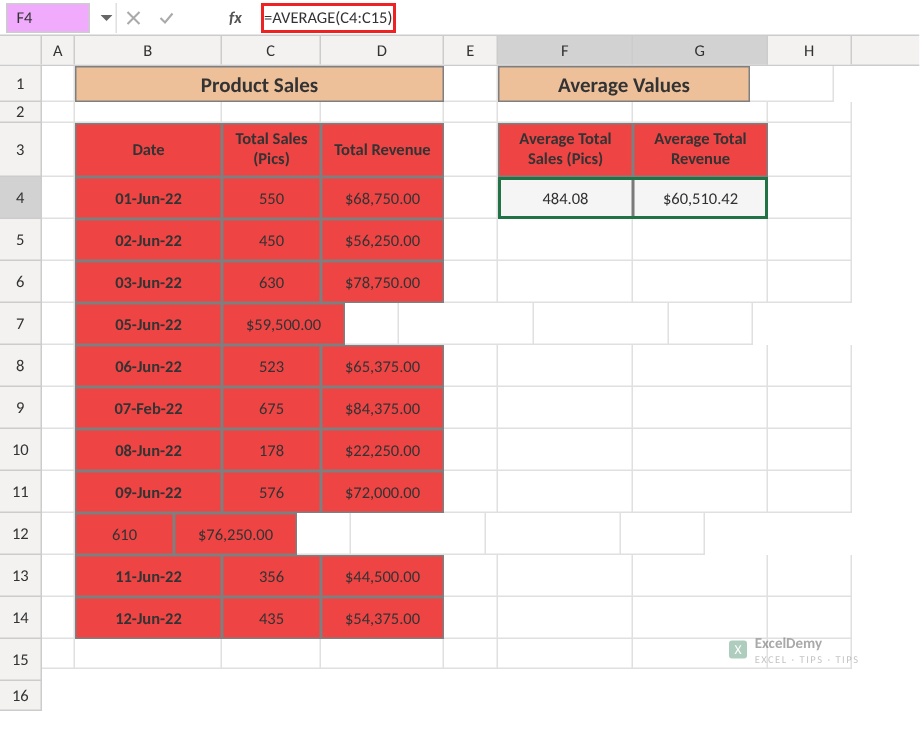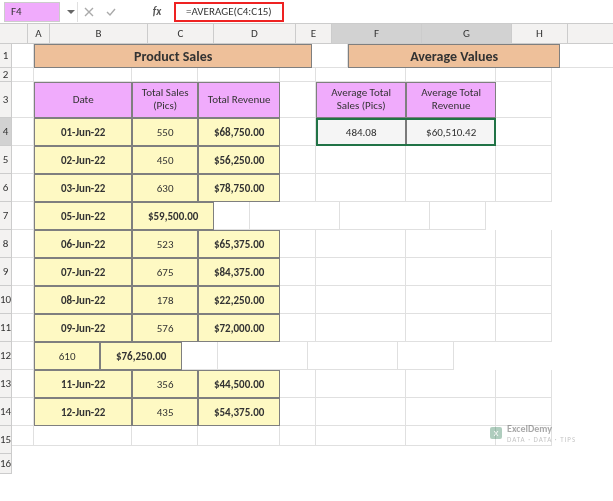--- a/index.html
+++ b/index.html
@@ -4,21 +4,21 @@
   <style>
     * { box-sizing: border-box; margin: 0; padding: 0; }
     body { font-family: Calibri, Arial, sans-serif; font-size: 11px; background: #fff; color: #333; user-select: none; }
     
     .formula-bar { display: flex; align-items: center; height: 24px; border-bottom: 1px solid #ccc; background: #fff; }
     .name-box { width: 56px; height: 20px; border: 1px solid #ccc; margin: 2px 4px; padding: 2px 6px; background: #f0abfc; font-size: 11px; display: flex; align-items: center; }
     .name-dd { width: 14px; height: 20px; display: flex; align-items: center; justify-content: center; color: #666; border-right: 1px solid #e0e0e0; }
     .fb-btn { width: 22px; display: flex; align-items: center; justify-content: center; color: #888; height: 20px; }
     .fx { font-style: italic; font-weight: bold; color: #555; margin-left: 24px; }
     .formula-input { flex: 1; padding: 2px 6px; height: 20px; display: flex; align-items: center; font-size: 11px; }
-    .formula-highlight { border: 2px solid #e22; padding: 0 10px; display: inline-flex; align-items: center; height: 20px; }
+    .formula-highlight { border: 2px solid #e22; padding: 0 0; display: inline-flex; align-items: center; height: 20px; }
     
     .col-headers { display: flex; height: 20px; background: #f3f2f1; border-bottom: 1px solid #ccc; }
     .corner { width: 28px; border-right: 1px solid #ccc; background: #f3f2f1; }
     .col-h { border-right: 1px solid #ccc; display: flex; align-items: center; justify-content: center; color: #333; background: #f3f2f1; }
     .col-h.sel { background: #d2d2d2; }
     
     .grid-body { display: flex; }
     .row-headers { width: 28px; background: #f3f2f1; }
     .row-h { height: 28px; border-bottom: 1px solid #ccc; border-right: 1px solid #ccc; display: flex; align-items: center; justify-content: center; color: #333; }
     .row-h.sel { background: #d2d2d2; }
@@ -38,24 +38,24 @@
     .wA { width: 22px; }
     .wB { width: 98px; }
     .wC { width: 66px; }
     .wD { width: 82px; }
     .wE { width: 36px; }
     .wF { width: 90px; }
     .wG { width: 90px; }
     .wH { width: 56px; }
     
     .title-cell { background: #eec09a; font-weight: bold; font-size: 14px; justify-content: center; border: 1px solid #7f7f7f; }
-    .hdr-cell { background: #f0abfc; font-weight: normal; font-size: 11px; justify-content: center; text-align: center; white-space: normal; line-height: 1.15; border: 1px solid #7f7f7f; }
-    .data-cell { border: 1px solid #7f7f7f; justify-content: center; font-weight: bold; font-size: 11px; background: #fef9c3; }
+    .hdr-cell { background: #ef4444; font-weight: bold; font-size: 11px; justify-content: center; text-align: center; white-space: normal; line-height: 1.15; border: 1px solid #7f7f7f; }
+    .data-cell { border: 1px solid #7f7f7f; justify-content: center; font-weight: bold; font-size: 11px; background: #ef4444; }
     .data-cell.num { font-weight: normal; }
-    .data-cell.rev { font-weight: bold; }
+    .data-cell.rev { font-weight: normal; }
     .avg-val { border: 1px solid #7f7f7f; justify-content: center; font-size: 11px; background: #fff; }
     .selected-cell { position: absolute; border: 2px solid #217346; pointer-events: none; background: rgba(0,0,0,0.04); }
     
     .watermark { position: absolute; right: 40px; bottom: 30px; opacity: 0.5; font-size: 10px; color: #888; display: flex; align-items: center; gap: 4px; }
     .watermark svg { opacity: 0.7; }
   </style>
 </head>
 <body>
 
 <div class="formula-bar">
@@ -111,23 +111,23 @@
     <div class="row-h">13</div>
     <div class="row-h">14</div>
     <div class="row-h">15</div>
     <div class="row-h r16">16</div>
   </div>
 
   <div class="grid">
 
     <div class="grid-row r1">
       <div class="cell wA"></div>
-      <div class="cell title-cell" style="width:278px">Product Sales</div>
-      <div class="cell wE"></div>
-      <div class="cell title-cell" style="width:212px">Average Values</div>
+      <div class="cell title-cell" style="width:246px">Product Sales</div>
+      <div class="cell wE"></div>
+      <div class="cell title-cell" style="width:168px">Average Values</div>
       <div class="cell wH"></div>
     </div>
 
     <div class="grid-row r2">
       <div class="cell wA"></div>
       <div class="cell wB"></div>
       <div class="cell wC"></div>
       <div class="cell wD"></div>
       <div class="cell wE"></div>
       <div class="cell wF"></div>
@@ -191,21 +191,21 @@
           <div class="cell data-cell wB">06-Jun-22</div>
           <div class="cell data-cell num wC">523</div>
           <div class="cell data-cell rev wD">$65,375.00</div>
           <div class="cell wE"></div>
           <div class="cell wF"></div>
           <div class="cell wG"></div>
           <div class="cell wH"></div>
         </div>
         <div class="grid-row">
           <div class="cell wA"></div>
-          <div class="cell data-cell wB">07-Jun-22</div>
+          <div class="cell data-cell wB">07-Feb-22</div>
           <div class="cell data-cell num wC">675</div>
           <div class="cell data-cell rev wD">$84,375.00</div>
           <div class="cell wE"></div>
           <div class="cell wF"></div>
           <div class="cell wG"></div>
           <div class="cell wH"></div>
         </div>
         <div class="grid-row">
           <div class="cell wA"></div>
           <div class="cell data-cell wB">08-Jun-22</div>
@@ -270,17 +270,17 @@
 
     <div class="selected-cell" style="left:304px; top:74px; width:180px; height:28px;"></div>
 
     <div class="watermark">
       <svg width="14" height="14" viewBox="0 0 14 14">
           <rect x="1" y="1" width="12" height="12" rx="2" fill="#1f7246"></rect>
           <text x="7" y="10" text-anchor="middle" font-size="9" fill="#fff">X</text>
         </svg>
       <div>
         <div style="font-weight:bold;color:#555">ExcelDemy</div>
-        <div style="font-size:7px;letter-spacing:1px">DATA · DATA · TIPS</div>
+        <div style="font-size:7px;letter-spacing:1px">EXCEL · TIPS · TIPS</div>
       </div>
     </div>
   </div>
 </div>
 
 </body></html>

